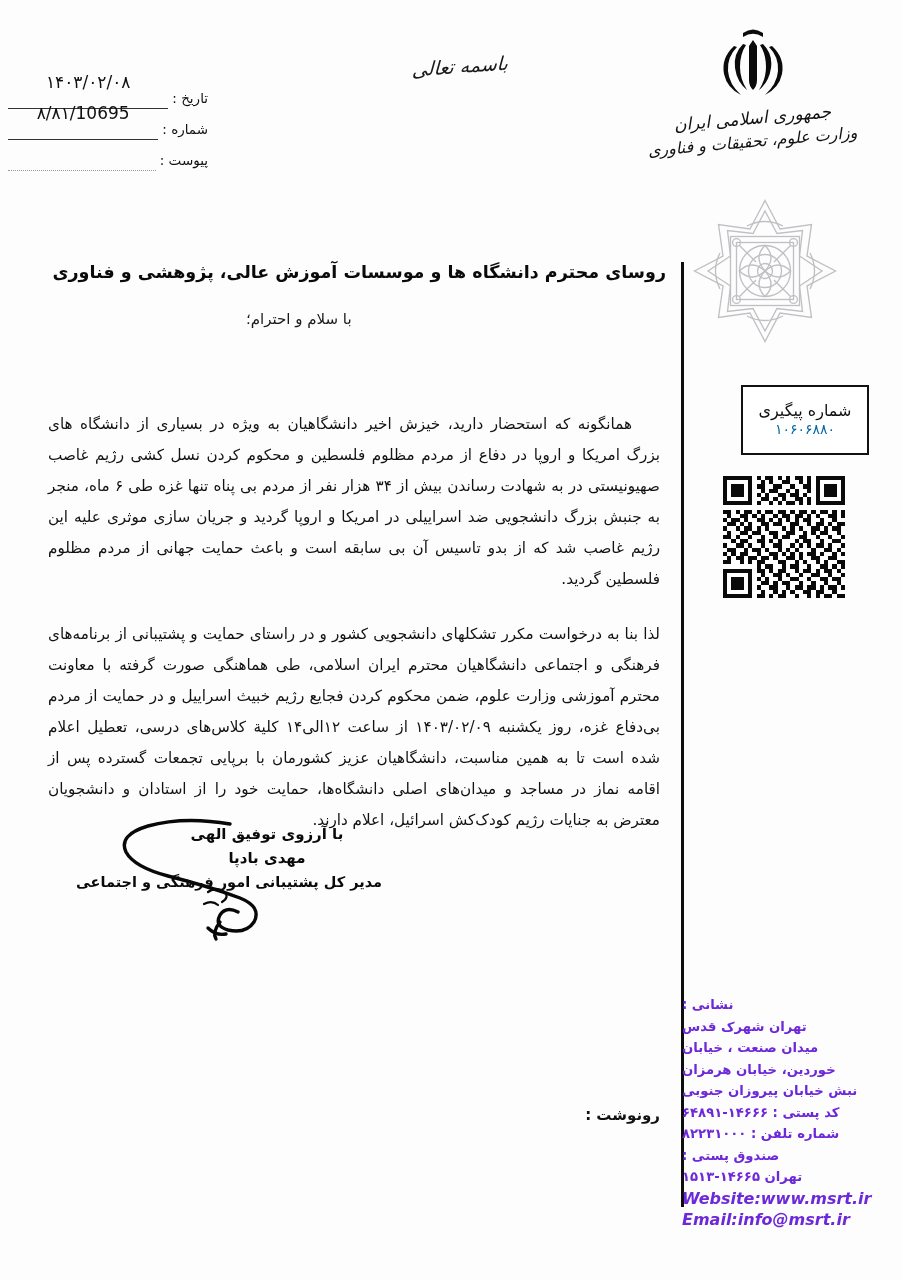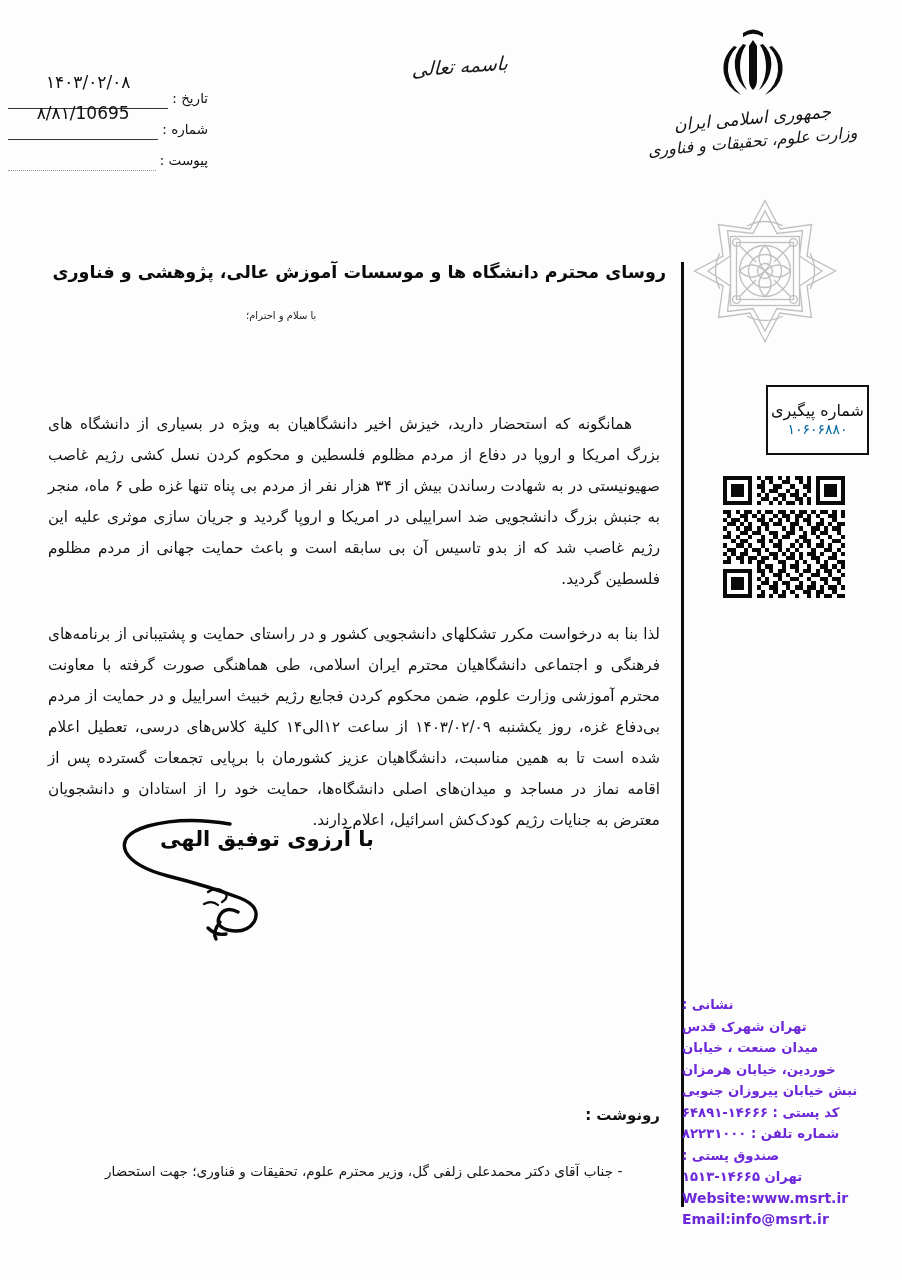--- a/index.html
+++ b/index.html
@@ -115,21 +115,21 @@
     width: 3px;
     height: 945px;
     background: #0d0d0d;
   }
 
   
   .tracking-box {
     position: absolute;
     top: 385px;
     right: 33px;
-    width: 103px;
+    width: 128px;
     height: 70px;
     border: 2.5px solid #111;
     background: #fff;
     display: flex;
     flex-direction: column;
     align-items: center;
     justify-content: center;
     line-height: 1.25;
   }
   .tracking-label {
@@ -165,21 +165,21 @@
     color: #0a0a0a;
     letter-spacing: -0.2px;
     white-space: nowrap;
   }
   .greeting {
     position: absolute;
     top: 310px;
     right: 236px;
     width: 420px;
     text-align: left;
-    font-size: 10px;
+    font-size: 15px;
     color: #1a1a1a;
   }
 
   
   .body-wrap {
     position: absolute;
     top: 362px;
     left: 48px;
     width: 612px;
     direction: rtl;
@@ -200,21 +200,21 @@
   .signature-block {
     position: absolute;
     top: 822px;
     left: 152px;
     width: 230px;
     text-align: center;
     line-height: 1.62;
     z-index: 3;
   }
   .sig-line {
-    font-size: 21px;
+    font-size: 15px;
     font-weight: bold;
     color: #0a0a0a;
     white-space: nowrap;
   }
   .sig-line.role { font-size: 14.5px; }
   .sig-mark {
     position: absolute;
     top: 812px;
     left: 112px;
     width: 190px;
@@ -232,22 +232,23 @@
     text-align: left;
     direction: rtl;
     font-size: 13.2px;
     font-weight: bold;
     line-height: 21.5px;
     color: #6d28d9;
   }
   .addr-line { white-space: nowrap; text-align: left; }
   .addr-web {
     font-family: "DejaVu Sans", "Liberation Sans", sans-serif;
+    font-style: italic;
     font-weight: bold;
-    font-size: 14px;
+    font-size: 16px;
     direction: ltr;
     text-align: left;
     white-space: nowrap;
   }
 
   
   .cc-label {
     position: absolute;
     top: 1106px;
     right: 242px;
@@ -424,34 +425,35 @@
       <path d="M96 116 Q104 124 114 122"></path>
     </g>
     <g fill="none" stroke="#080808" stroke-width="2.2" stroke-linecap="round">
       <path d="M96 80 Q104 74 112 80 Q118 85 110 90"></path>
       <path d="M92 92 Q100 88 106 93"></path>
     </g>
   </svg>
 
   <div class="signature-block">
     <div class="sig-line">با آرزوی توفیق الهی</div>
+    <div class="sig-line">مهدی بادپا</div>
+    <div class="sig-line role">مدیر کل پشتیبانی امور فرهنگی و اجتماعی</div>
   </div>
 
   <div class="address-block">
     <div class="addr-line">نشانی :</div>
     <div class="addr-line">تهران شهرک قدس</div>
     <div class="addr-line">میدان صنعت ، خیابان</div>
     <div class="addr-line">خوردین، خیابان هرمزان</div>
     <div class="addr-line">نبش خیابان پیروزان جنوبی</div>
     <div class="addr-line">کد پستی : ۱۴۶۶۶-۶۴۸۹۱</div>
     <div class="addr-line">شماره تلفن : ۸۲۲۳۱۰۰۰</div>
     <div class="addr-line">صندوق پستی :</div>
     <div class="addr-line">تهران ۱۴۶۶۵-۱۵۱۳</div>
     <div class="addr-web">Website:www.msrt.ir</div>
     <div class="addr-web">Email:info@msrt.ir</div>
   </div>
 
   <div class="cc-label">رونوشت :</div>
   <div class="cc-list">
-    <div class="cc-item">- جناب آقای دکتر محمدعلی زلفی گل، وزیر محترم علوم، تحقیقات و فناوری؛ جهت استحضار</div>
   </div>
 
 </div>
 
 </body></html>

